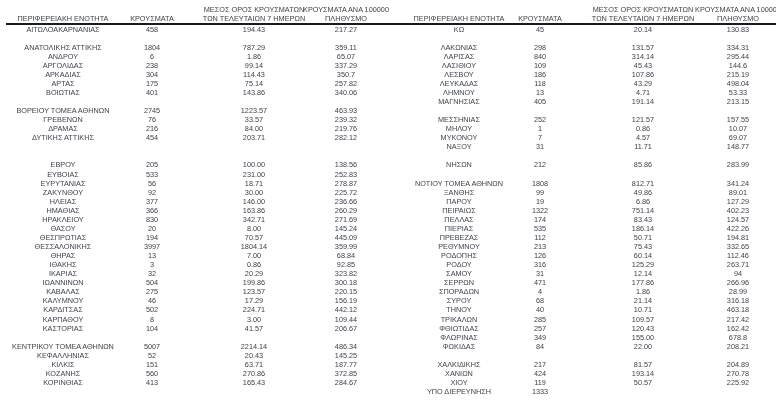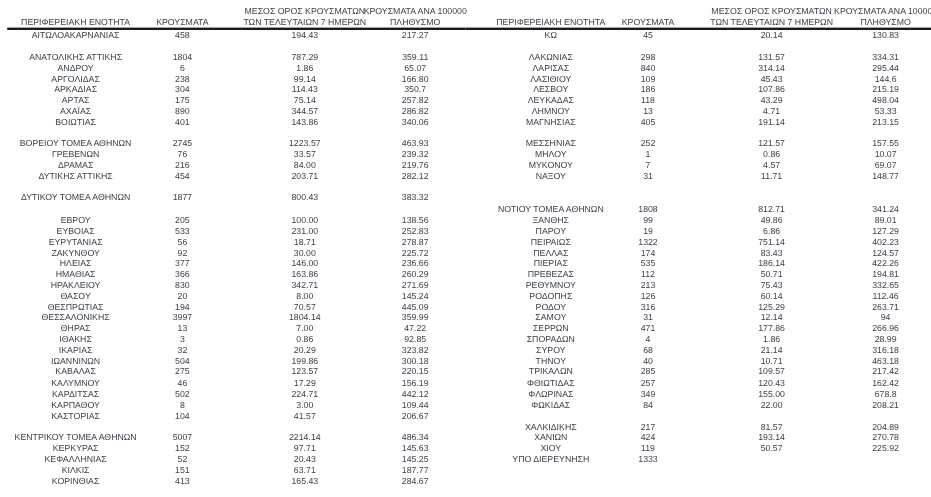--- a/index.html
+++ b/index.html
@@ -74,41 +74,35 @@
         <div class="row">
           <span class="cell c0">ΑΝΔΡΟΥ</span>
           <span class="cell c1">6</span>
           <span class="cell c2">1.86</span>
           <span class="cell c3">65.07</span>
         </div>
         <div class="row">
           <span class="cell c0">ΑΡΓΟΛΙΔΑΣ</span>
           <span class="cell c1">238</span>
           <span class="cell c2">99.14</span>
-          <span class="cell c3">166.80</span>
+          <span class="cell c3">337.29</span>
         </div>
         <div class="row">
           <span class="cell c0">ΑΡΚΑΔΙΑΣ</span>
           <span class="cell c1">304</span>
           <span class="cell c2">114.43</span>
           <span class="cell c3">350.7</span>
         </div>
         <div class="row">
           <span class="cell c0">ΑΡΤΑΣ</span>
           <span class="cell c1">175</span>
           <span class="cell c2">75.14</span>
           <span class="cell c3">257.82</span>
         </div>
         <div class="row">
-          <span class="cell c0">ΑΧΑΪΑΣ</span>
-          <span class="cell c1">890</span>
-          <span class="cell c2">344.57</span>
-          <span class="cell c3">286.82</span>
-        </div>
-        <div class="row">
           <span class="cell c0">ΒΟΙΩΤΙΑΣ</span>
           <span class="cell c1">401</span>
           <span class="cell c2">143.86</span>
           <span class="cell c3">340.06</span>
         </div>
         <div class="row"></div>
         <div class="row">
           <span class="cell c0">ΒΟΡΕΙΟΥ ΤΟΜΕΑ ΑΘΗΝΩΝ</span>
           <span class="cell c1">2745</span>
           <span class="cell c2">1223.57</span>
@@ -126,26 +120,20 @@
           <span class="cell c2">84.00</span>
           <span class="cell c3">219.76</span>
         </div>
         <div class="row">
           <span class="cell c0">ΔΥΤΙΚΗΣ ΑΤΤΙΚΗΣ</span>
           <span class="cell c1">454</span>
           <span class="cell c2">203.71</span>
           <span class="cell c3">282.12</span>
         </div>
         <div class="row"></div>
-        <div class="row">
-          <span class="cell c0">ΔΥΤΙΚΟΥ ΤΟΜΕΑ ΑΘΗΝΩΝ</span>
-          <span class="cell c1">1877</span>
-          <span class="cell c2">800.43</span>
-          <span class="cell c3">383.32</span>
-        </div>
         <div class="row"></div>
         <div class="row">
           <span class="cell c0">ΕΒΡΟΥ</span>
           <span class="cell c1">205</span>
           <span class="cell c2">100.00</span>
           <span class="cell c3">138.56</span>
         </div>
         <div class="row">
           <span class="cell c0">ΕΥΒΟΙΑΣ</span>
           <span class="cell c1">533</span>
@@ -197,21 +185,21 @@
         <div class="row">
           <span class="cell c0">ΘΕΣΣΑΛΟΝΙΚΗΣ</span>
           <span class="cell c1">3997</span>
           <span class="cell c2">1804.14</span>
           <span class="cell c3">359.99</span>
         </div>
         <div class="row">
           <span class="cell c0">ΘΗΡΑΣ</span>
           <span class="cell c1">13</span>
           <span class="cell c2">7.00</span>
-          <span class="cell c3">47.22</span>
+          <span class="cell c3">68.84</span>
         </div>
         <div class="row">
           <span class="cell c0">ΙΘΑΚΗΣ</span>
           <span class="cell c1">3</span>
           <span class="cell c2">0.86</span>
           <span class="cell c3">92.85</span>
         </div>
         <div class="row">
           <span class="cell c0">ΙΚΑΡΙΑΣ</span>
           <span class="cell c1">32</span>
@@ -255,36 +243,36 @@
           <span class="cell c3">206.67</span>
         </div>
         <div class="row"></div>
         <div class="row">
           <span class="cell c0">ΚΕΝΤΡΙΚΟΥ ΤΟΜΕΑ ΑΘΗΝΩΝ</span>
           <span class="cell c1">5007</span>
           <span class="cell c2">2214.14</span>
           <span class="cell c3">486.34</span>
         </div>
         <div class="row">
-          <span class="cell c0">ΚΕΡΚΥΡΑΣ</span>
-          <span class="cell c1">152</span>
-          <span class="cell c2">97.71</span>
-          <span class="cell c3">145.63</span>
-        </div>
-        <div class="row">
           <span class="cell c0">ΚΕΦΑΛΛΗΝΙΑΣ</span>
           <span class="cell c1">52</span>
           <span class="cell c2">20.43</span>
           <span class="cell c3">145.25</span>
         </div>
         <div class="row">
           <span class="cell c0">ΚΙΛΚΙΣ</span>
           <span class="cell c1">151</span>
           <span class="cell c2">63.71</span>
           <span class="cell c3">187.77</span>
+        </div>
+        <div class="row">
+          <span class="cell c0">ΚΟΖΑΝΗΣ</span>
+          <span class="cell c1">560</span>
+          <span class="cell c2">270.86</span>
+          <span class="cell c3">372.85</span>
         </div>
         <div class="row">
           <span class="cell c0">ΚΟΡΙΝΘΙΑΣ</span>
           <span class="cell c1">413</span>
           <span class="cell c2">165.43</span>
           <span class="cell c3">284.67</span>
         </div>
       </div>
   </div>
 
@@ -367,20 +355,26 @@
           <span class="cell c2">4.57</span>
           <span class="cell c3">69.07</span>
         </div>
         <div class="row">
           <span class="cell c0">ΝΑΞΟΥ</span>
           <span class="cell c1">31</span>
           <span class="cell c2">11.71</span>
           <span class="cell c3">148.77</span>
         </div>
         <div class="row"></div>
+        <div class="row">
+          <span class="cell c0">ΝΗΣΩΝ</span>
+          <span class="cell c1">212</span>
+          <span class="cell c2">85.86</span>
+          <span class="cell c3">283.99</span>
+        </div>
         <div class="row"></div>
         <div class="row">
           <span class="cell c0">ΝΟΤΙΟΥ ΤΟΜΕΑ ΑΘΗΝΩΝ</span>
           <span class="cell c1">1808</span>
           <span class="cell c2">812.71</span>
           <span class="cell c3">341.24</span>
         </div>
         <div class="row">
           <span class="cell c0">ΞΑΝΘΗΣ</span>
           <span class="cell c1">99</span>

